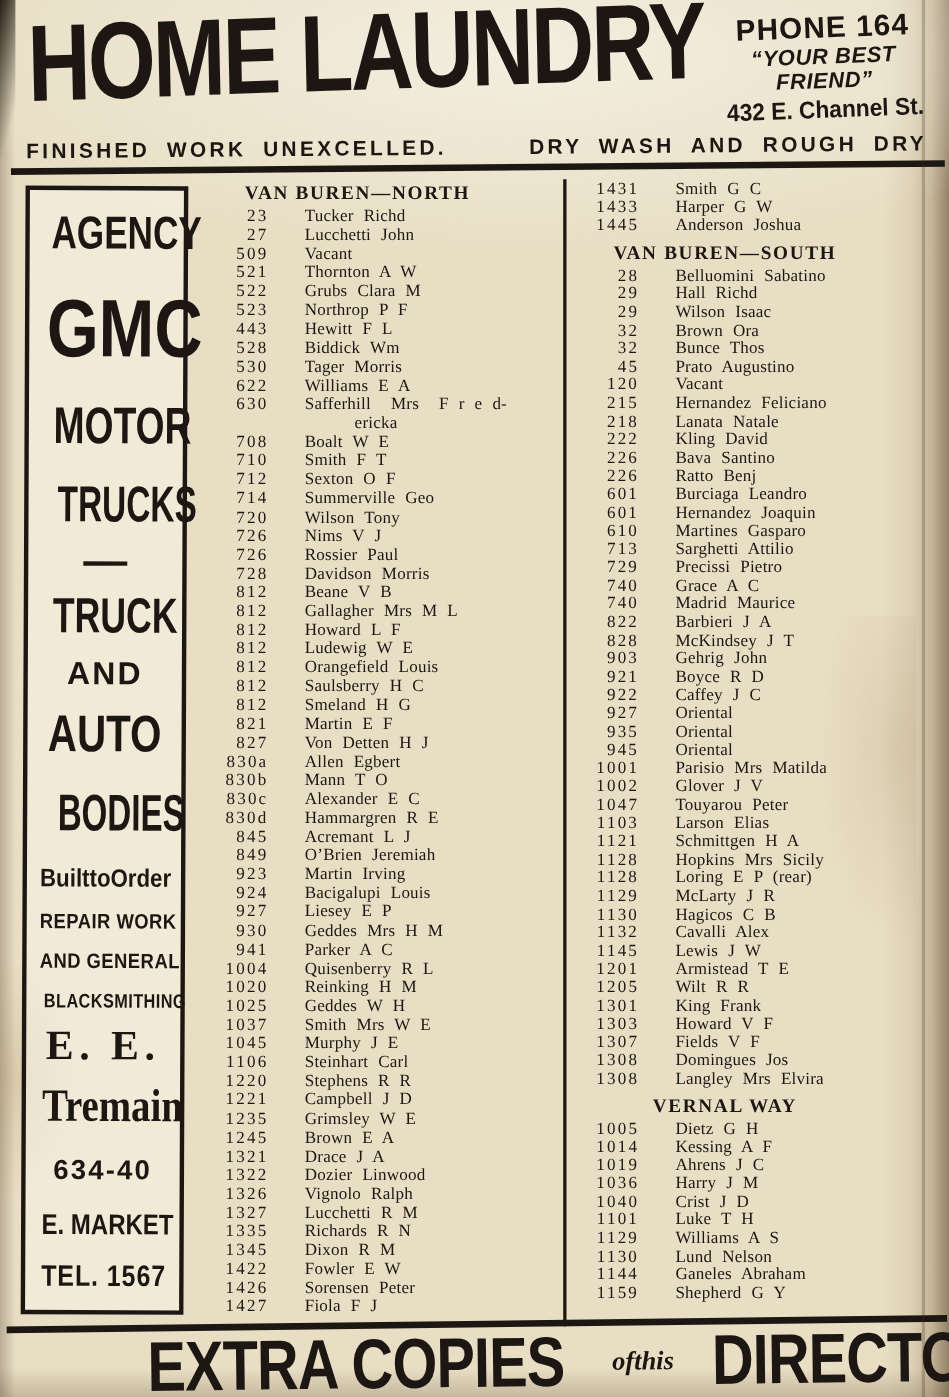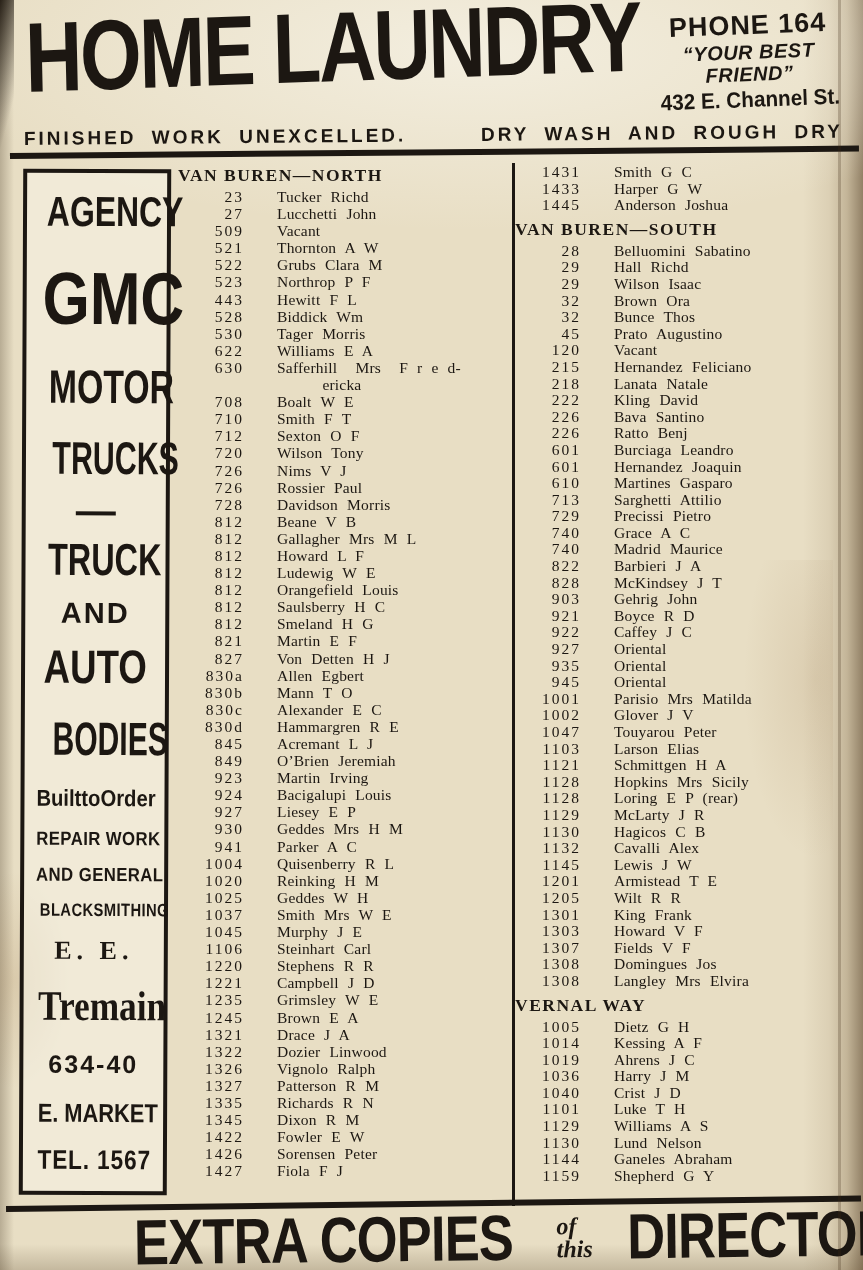--- a/index.html
+++ b/index.html
@@ -68,51 +68,51 @@
   .sb-motor   {font-size:47px;line-height:60px;transform:scaleX(.72);}
   .sb-trucks  {font-size:46px;line-height:60px;transform:scaleX(.66);}
   .sb-dash    {font-size:40px;line-height:22px;}
   .sb-truck   {font-size:45px;line-height:58px;transform:scaleX(.72);}
   .sb-and     {font-size:29px;line-height:26px;letter-spacing:2px;}
   .sb-auto    {font-size:47px;line-height:60px;transform:scaleX(.78);}
   .sb-bodies  {font-size:47px;line-height:62px;transform:scaleX(.64);}
   .sb-built   {font-size:23px;line-height:34px;transform:scaleX(.88);}
   .sb-small   {font-size:19px;line-height:25px;transform:scaleX(.88);letter-spacing:.5px;}
   .sb-bsmith  {font-size:18px;line-height:25px;transform:scaleX(.82);letter-spacing:.5px;}
-  .sb-ee      {font-family:"Liberation Serif", serif;font-weight:bold;font-size:26px;line-height:36px;letter-spacing:5px;}
+  .sb-ee      {font-family:"Liberation Serif", serif;font-weight:bold;font-size:38px;line-height:36px;letter-spacing:5px;}
   .sb-tremain {font-family:"Liberation Serif", serif;font-weight:bold;font-size:42px;line-height:52px;transform:scaleX(.84);}
   .sb-num     {font-size:25px;line-height:42px;letter-spacing:2px;}
   .sb-market  {font-size:26px;line-height:34px;transform:scaleX(.84);}
   .sb-tel     {font-size:27px;line-height:38px;transform:scaleX(.84);letter-spacing:1px;}
 
   .col{overflow:hidden;padding-top:1px;}
   .col1{width:334px;flex:0 0 334px;--rh:17.1px;}
   .divider{width:3px;flex:0 0 3px;background:var(--ink);margin-top:-2px;}
   .col2{flex:1;--rh:16.6px;}
   .sec-header{
-    text-align:left;font-weight:bold;font-size:17.5px;letter-spacing:1.5px;
+    text-align:center;font-weight:bold;font-size:17.5px;letter-spacing:1.5px;
     line-height:21px;margin:1px 40px 2px 0;white-space:nowrap;
   }
   .col2 .sec-header{margin:5px 60px 3px 0;}
   .row{display:flex;align-items:baseline;line-height:var(--rh);font-size:15.5px;}
   .no{flex:0 0 66px;text-align:right;letter-spacing:2px;}
   .nm{margin-left:33px;word-spacing:5px;letter-spacing:.2px;white-space:pre-wrap;}
 
   
   .footer{
     border-top:6px solid var(--ink);margin:0 2px 0 6px;padding:2px 0 0 86px;
     display:flex;align-items:center;transform:rotate(-.7deg);transform-origin:left top;
   }
   .ft-big{
     font-family:"Liberation Sans", sans-serif;font-weight:bold;
     font-size:64px;line-height:60px;letter-spacing:-1px;white-space:nowrap;
     transform:scaleX(.82);transform-origin:center;
   }
   .ft-mid{
-    display:flex;flex-direction:column;align-items:flex-start;justify-content:center;
+    display:flex;flex-direction:row;align-items:flex-end;justify-content:center;
     font-family:"Liberation Serif", serif;font-weight:bold;font-style:italic;
     font-size:24px;line-height:23px;margin:0 2px;padding-top:2px;
   }
   .stain1{position:absolute;left:0;top:870px;width:70px;height:220px;
     background:radial-gradient(ellipse at 20% 50%, rgba(150,110,60,.18), rgba(0,0,0,0) 70%);}
   .stain2{position:absolute;right:30px;top:560px;width:90px;height:300px;
     background:radial-gradient(ellipse at 80% 40%, rgba(140,100,55,.14), rgba(0,0,0,0) 70%);}
 </style>
 </head>
 <body>
@@ -214,20 +214,24 @@
         </div>
         <div class="row">
           <span class="no">710</span>
           <span class="nm">Smith F T</span>
         </div>
         <div class="row">
           <span class="no">712</span>
           <span class="nm">Sexton O F</span>
         </div>
         <div class="row">
+          <span class="no">714</span>
+          <span class="nm">Summerville Geo</span>
+        </div>
+        <div class="row">
           <span class="no">720</span>
           <span class="nm">Wilson Tony</span>
         </div>
         <div class="row">
           <span class="no">726</span>
           <span class="nm">Nims V J</span>
         </div>
         <div class="row">
           <span class="no">726</span>
           <span class="nm">Rossier Paul</span>
@@ -363,21 +367,21 @@
         <div class="row">
           <span class="no">1322</span>
           <span class="nm">Dozier Linwood</span>
         </div>
         <div class="row">
           <span class="no">1326</span>
           <span class="nm">Vignolo Ralph</span>
         </div>
         <div class="row">
           <span class="no">1327</span>
-          <span class="nm">Patterson R M</span>
+          <span class="nm">Lucchetti R M</span>
         </div>
         <div class="row">
           <span class="no">1335</span>
           <span class="nm">Richards R N</span>
         </div>
         <div class="row">
           <span class="no">1345</span>
           <span class="nm">Dixon R M</span>
         </div>
         <div class="row">

